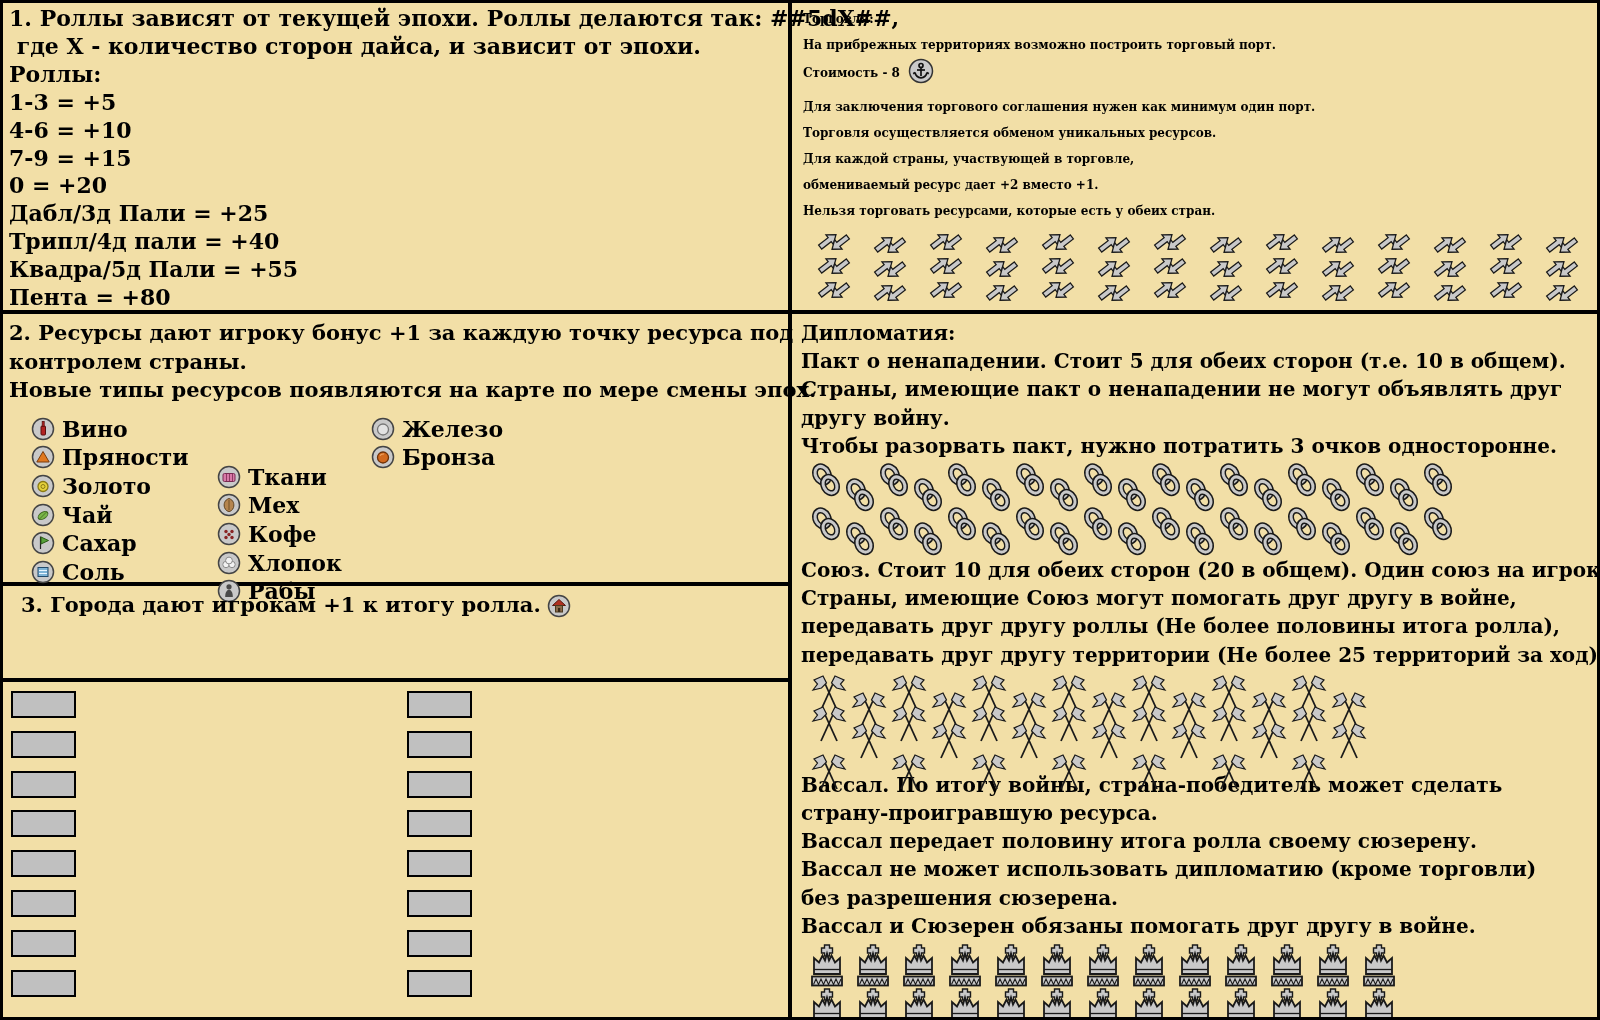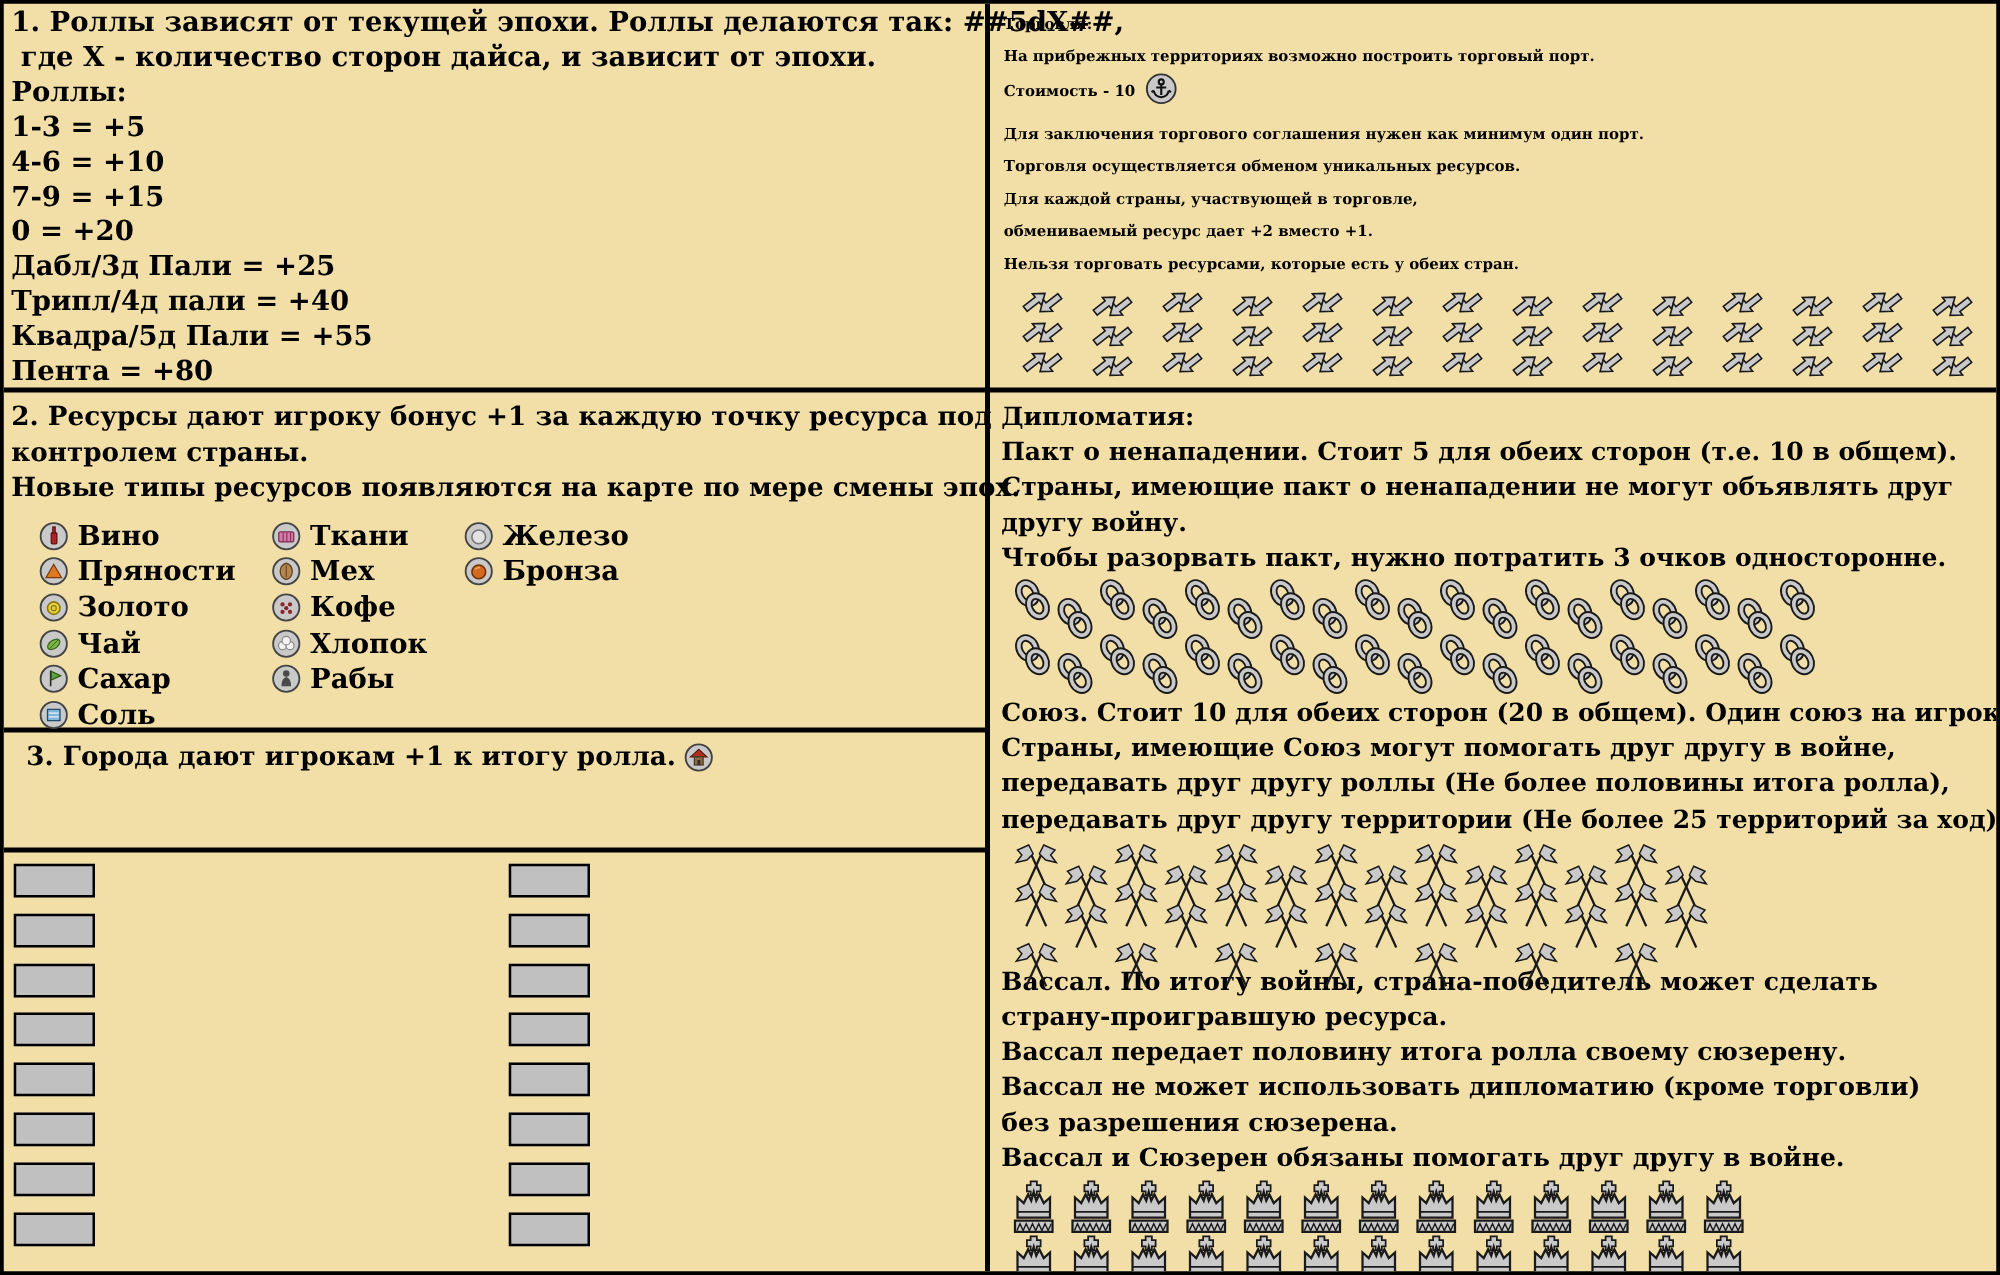--- a/index.html
+++ b/index.html
@@ -27,21 +27,21 @@
   .icon-row{white-space:nowrap;line-height:0;}
   #trade-icons .icon-row{height:24px;}
   #trade-icons .icon-slot{display:inline-block;width:56px;height:22px;}
   #trade-icons .icon-slot.low{transform:translateY(3px);}
 
   #resources-panel{position:absolute;left:6px;top:316px;width:775px;}
   #resources-panel .tline{line-height:28.5px;font-size:21px;}
   .res-grid{position:relative;margin-top:10px;height:176px;}
   .res-col{position:absolute;top:0;}
   .res-col-1{left:22px;}
-  .res-col-2{left:208px;}
+  .res-col-2{left:208px;margin-top:48px;}
   .res-col-3{left:362px;}
   .res-item{height:28.6px;display:flex;align-items:center;gap:7px;font-size:22px;}
   .res-item .icon{width:24px;height:24px;display:inline-block;}
 
   #cities-panel{position:absolute;left:18px;top:588px;width:775px;}
   #cities-panel .tline{line-height:28.5px;font-size:21px;}
   #cities-panel .tline .icon{display:inline-block;vertical-align:-6px;margin-left:6px;}
 
   #placeholder-panel{position:absolute;left:0;top:682px;width:786px;height:332px;}
   .ph-rect{position:absolute;width:61px;height:23px;background:#c0c0c0;border:2px solid #000;}
@@ -87,21 +87,21 @@
       <div class="tline">Квадра/5д Пали = +55</div>
       <div class="tline">Пента = +80</div>
     </section>
 
   <section id="trade-panel">
 
     <div id="trade-lines-before">
         <div class="tline">Торговля:</div>
         <div class="tline">На прибрежных территориях возможно построить торговый порт.</div>
       </div>
-      <div class="tline"><span>Стоимость - 10</span><span class="icon"><svg width="26" height="26" viewBox="0 0 26 26">
+      <div class="tline"><span>Стоимость - 8</span><span class="icon"><svg width="26" height="26" viewBox="0 0 26 26">
             <circle cx="13" cy="13" r="11.5" fill="#c9c9c9" stroke="#333" stroke-width="1.5"></circle>
             <g stroke="#111" stroke-width="1.7" fill="none">
               <circle cx="13" cy="7.5" r="2"></circle>
               <line x1="13" y1="9.5" x2="13" y2="18"></line>
               <line x1="9" y1="12" x2="17" y2="12"></line>
               <path d="M7 14.5 Q8 19.5 13 19.8 Q18 19.5 19 14.5"></path>
               <path d="M7 14.5 l-1.8 1.2 M19 14.5 l1.8 1.2"></path>
             </g>
           </svg></span></div>
     <div id="trade-lines-after">

